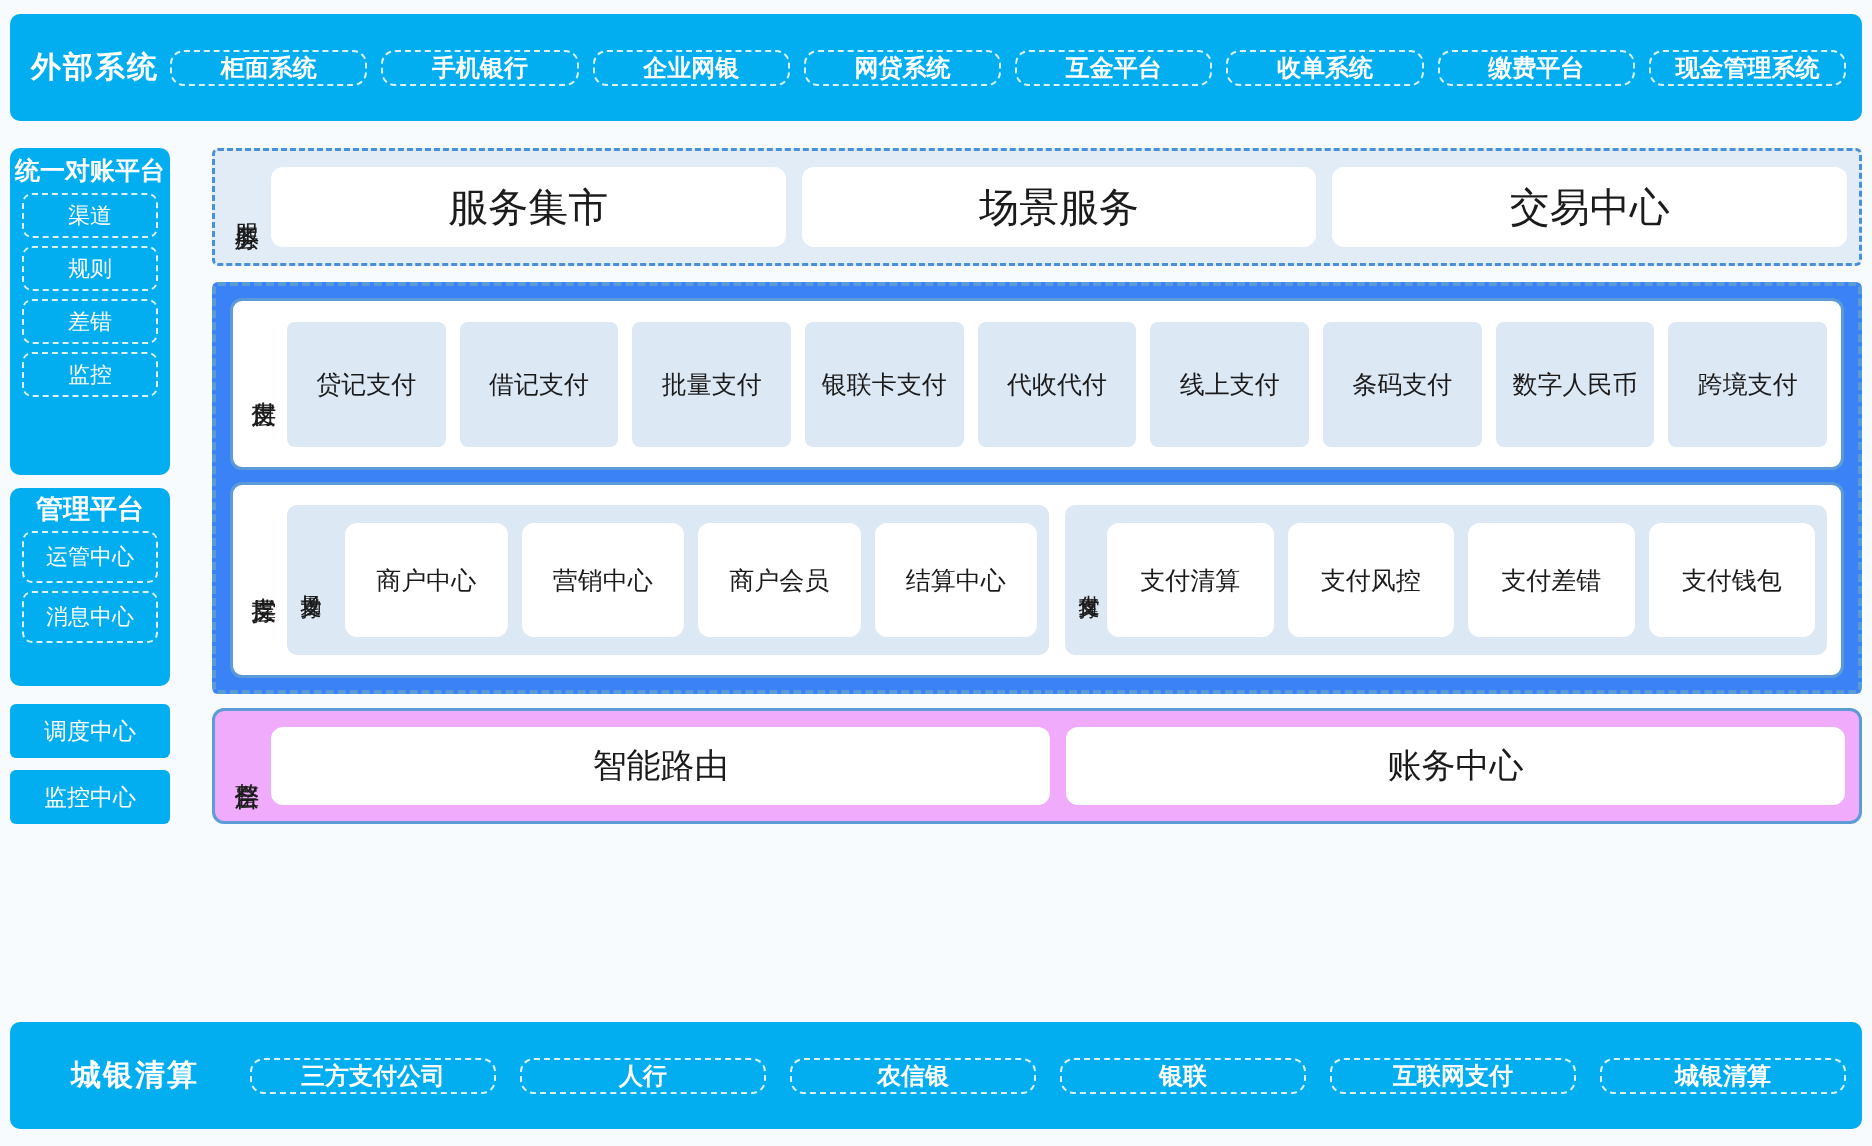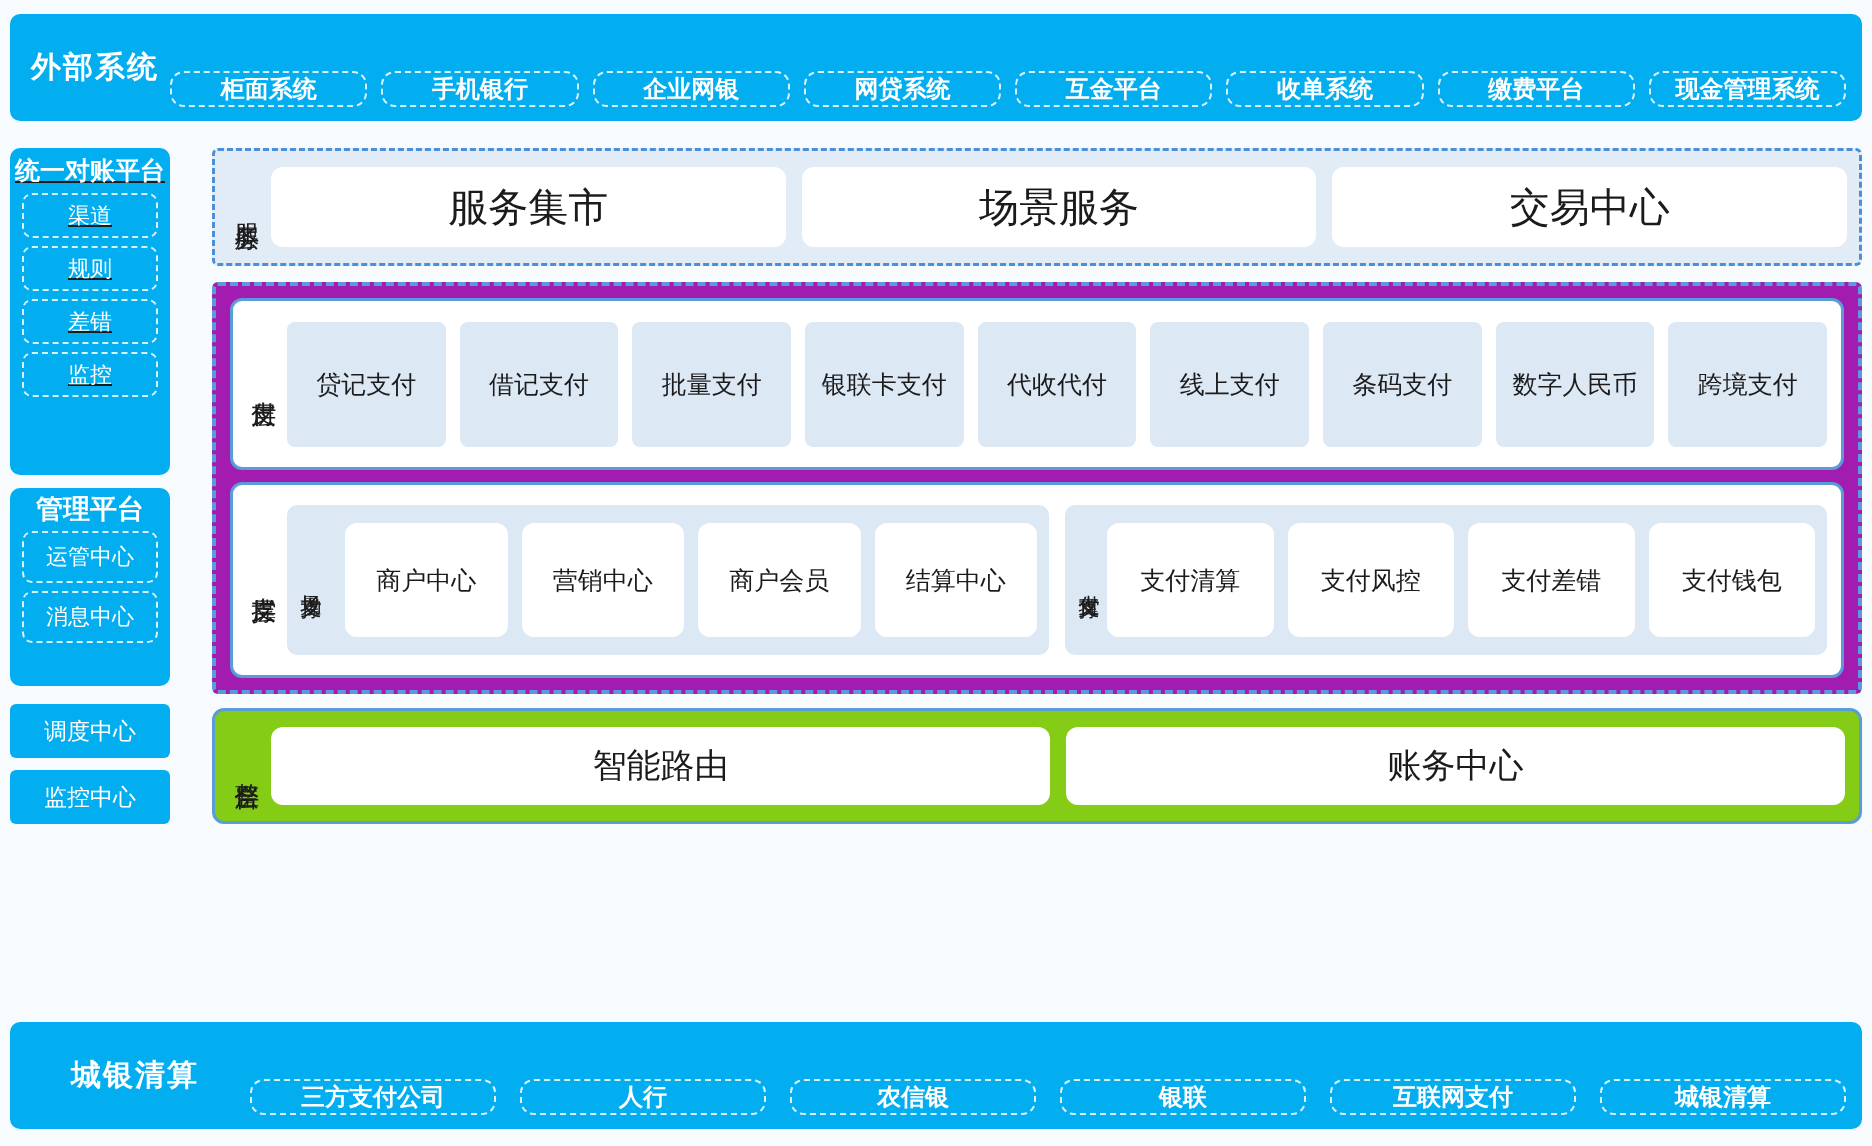--- a/index.html
+++ b/index.html
@@ -36,21 +36,21 @@
     font-size: 30px;
     font-weight: bold;
     letter-spacing: 2px;
     white-space: nowrap;
     flex: 0 0 auto;
     text-align: center;
   }
   .band-items {
     flex: 1 1 auto;
     display: flex;
-    align-items: flex-end;
+    align-items: center;
     gap: 14px;
     height: 100%;
     box-sizing: border-box;
     font-family: Liberation Serif, serif;
   }
   .band-chip {
     flex: 1 1 0;
     border: 2px dashed rgba(255,255,255,0.85);
     border-radius: 14px;
     display: flex;
@@ -108,21 +108,21 @@
     position: absolute;
     background: #e2ecf7;
     border: 3px dashed #4a90d9;
     border-radius: 6px;
     box-sizing: border-box;
     display: flex;
     align-items: stretch;
   }
   .layer-dashed {
     position: absolute;
-    background: #a21caf;
+    background: #3b82f6;
     border: 4px dashed #5a9bd8;
     border-radius: 6px;
     box-sizing: border-box;
     display: flex;
     flex-direction: column;
   }
 
   
   .vlabel {
     writing-mode: vertical-rl;
@@ -154,21 +154,21 @@
   
   .panel {
     background: #ffffff;
     border: 3px solid #5a9bd8;
     border-radius: 12px;
     box-sizing: border-box;
     display: flex;
     align-items: stretch;
   }
   .panel-soft {
-    background: #84cc16;
+    background: #f0abfc;
     border: 3px solid #5a9bd8;
     border-radius: 12px;
     box-sizing: border-box;
     display: flex;
     align-items: stretch;
   }
 
   .cells {
     flex: 1 1 auto;
     display: flex;
@@ -241,21 +241,21 @@
       <div class="band-chip">手机银行</div>
       <div class="band-chip">企业网银</div>
       <div class="band-chip">网贷系统</div>
       <div class="band-chip">互金平台</div>
       <div class="band-chip">收单系统</div>
       <div class="band-chip">缴费平台</div>
       <div class="band-chip">现金管理系统</div>
     </div>
   </div>
 
-  <div class="rail-card" style="left:10px; top:148px; width:160px; height:327px; padding:10px 12px 12px 12px;text-decoration:underline;">
+  <div class="rail-card" style="left:10px; top:148px; width:160px; height:327px; padding:10px 12px 12px 12px;">
     <div class="rail-card-title" style="font-size:25px; margin-bottom:10px;">统一对账平台</div>
     <div class="rail-chip" style="height:45px; margin-bottom:8px;">渠道</div>
     <div class="rail-chip" style="height:45px; margin-bottom:8px;">规则</div>
     <div class="rail-chip" style="height:45px; margin-bottom:8px;">差错</div>
     <div class="rail-chip" style="height:45px;">监控</div>
   </div>
 
   <div class="rail-card" style="left:10px; top:488px; width:160px; height:198px; padding:8px 12px 12px 12px;">
     <div class="rail-card-title" style="font-size:27px; margin-bottom:8px;">管理平台</div>
     <div class="rail-chip" style="height:52px; margin-bottom:8px;">运管中心</div>

